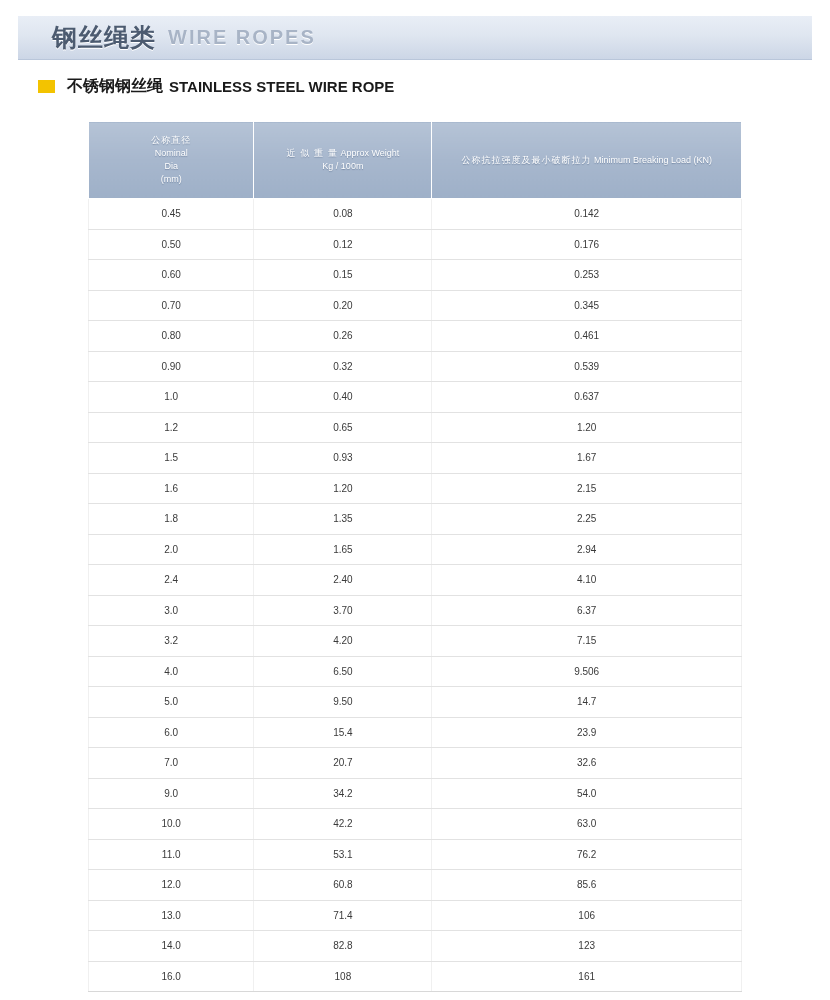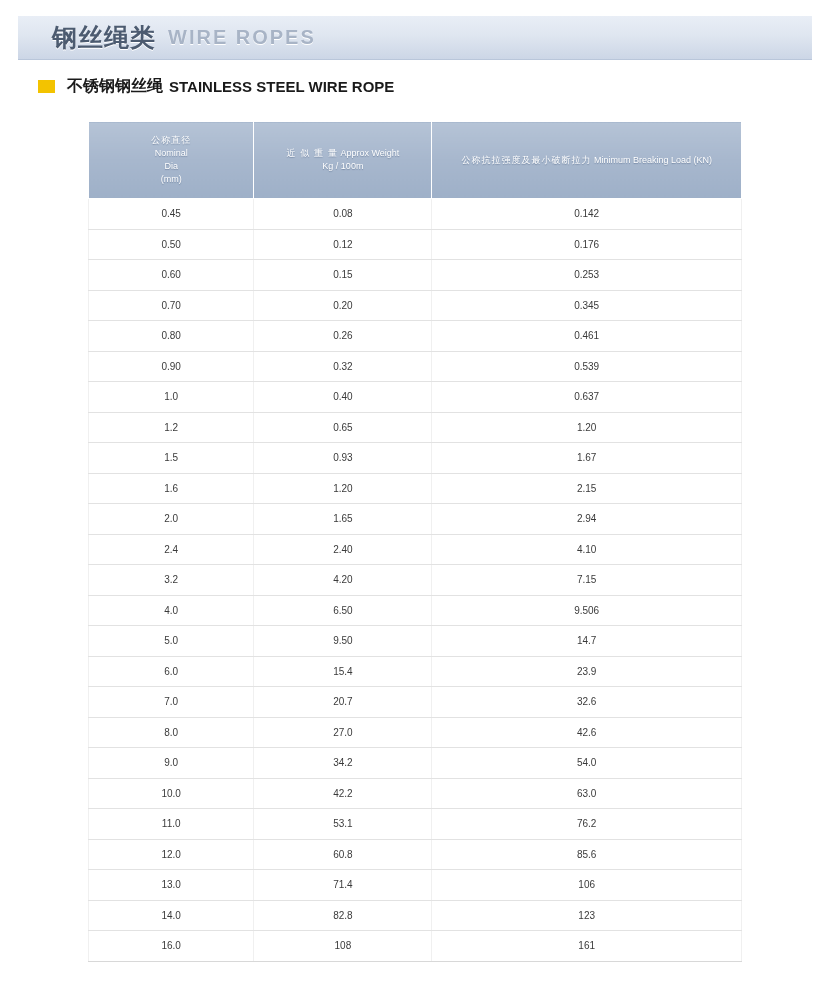--- a/index.html
+++ b/index.html
@@ -202,30 +202,40 @@
             <td class="col-a">1.5</td>
             <td class="col-b">0.93</td>
             <td class="col-c">1.67</td>
           </tr>
           <tr>
             <td class="col-a">1.6</td>
             <td class="col-b">1.20</td>
             <td class="col-c">2.15</td>
           </tr>
           <tr>
+            <td class="col-a">1.8</td>
+            <td class="col-b">1.35</td>
+            <td class="col-c">2.25</td>
+          </tr>
+          <tr>
             <td class="col-a">2.0</td>
             <td class="col-b">1.65</td>
             <td class="col-c">2.94</td>
           </tr>
           <tr>
             <td class="col-a">2.4</td>
             <td class="col-b">2.40</td>
             <td class="col-c">4.10</td>
           </tr>
           <tr>
+            <td class="col-a">3.0</td>
+            <td class="col-b">3.70</td>
+            <td class="col-c">6.37</td>
+          </tr>
+          <tr>
             <td class="col-a">3.2</td>
             <td class="col-b">4.20</td>
             <td class="col-c">7.15</td>
           </tr>
           <tr>
             <td class="col-a">4.0</td>
             <td class="col-b">6.50</td>
             <td class="col-c">9.506</td>
           </tr>
           <tr>
@@ -237,25 +247,20 @@
             <td class="col-a">6.0</td>
             <td class="col-b">15.4</td>
             <td class="col-c">23.9</td>
           </tr>
           <tr>
             <td class="col-a">7.0</td>
             <td class="col-b">20.7</td>
             <td class="col-c">32.6</td>
           </tr>
           <tr>
-            <td class="col-a">8.0</td>
-            <td class="col-b">27.0</td>
-            <td class="col-c">42.6</td>
-          </tr>
-          <tr>
             <td class="col-a">9.0</td>
             <td class="col-b">34.2</td>
             <td class="col-c">54.0</td>
           </tr>
           <tr>
             <td class="col-a">10.0</td>
             <td class="col-b">42.2</td>
             <td class="col-c">63.0</td>
           </tr>
           <tr>

